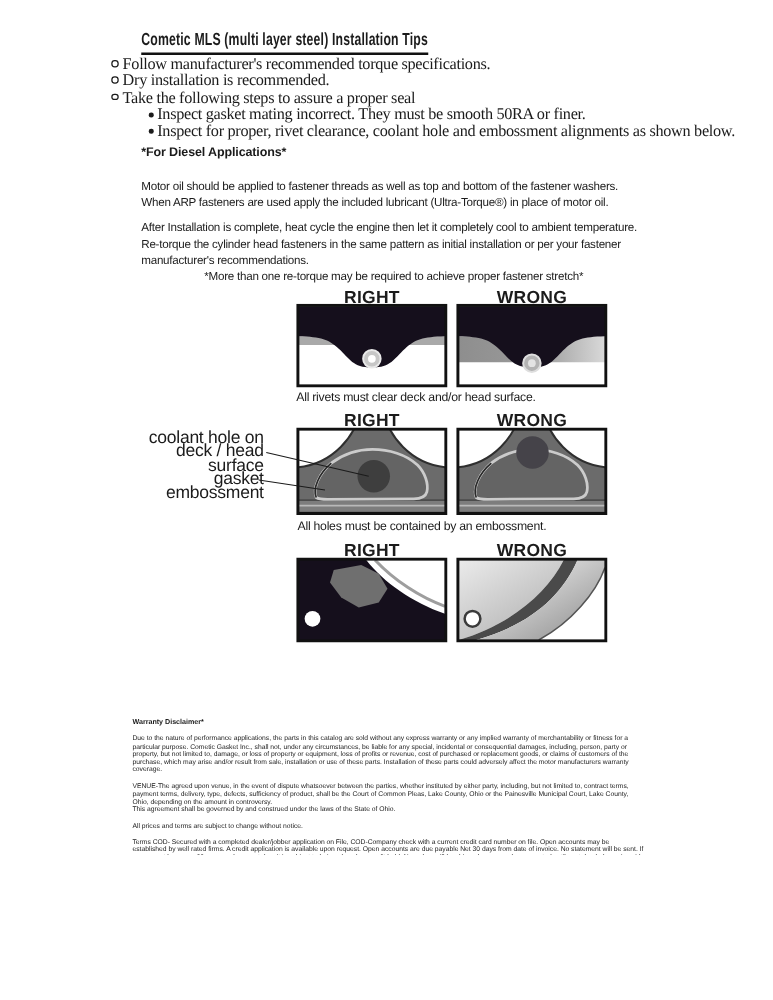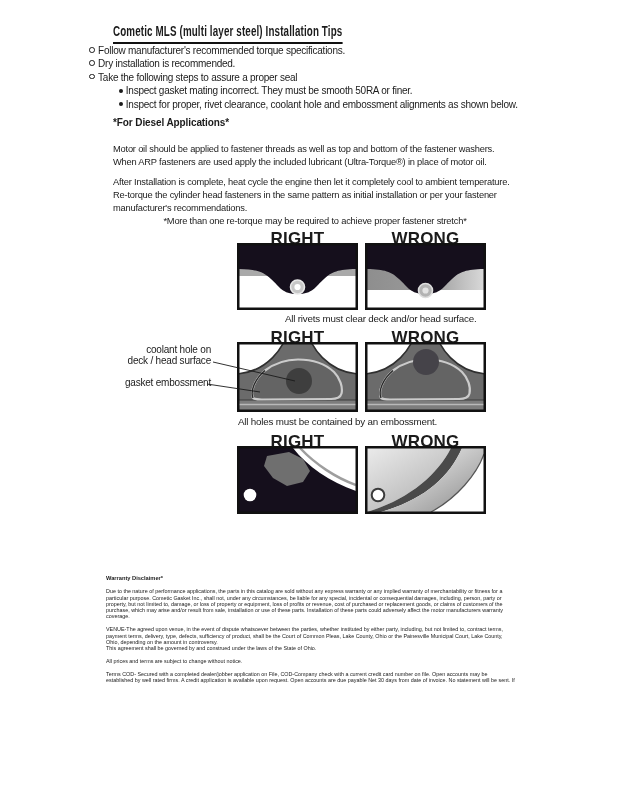--- a/index.html
+++ b/index.html
@@ -8,37 +8,37 @@
     font-family:"Liberation Sans", sans-serif; color:#1b1b1b; overflow:hidden;
   }
   
   .title {
     position:absolute; left:113px; top:23px; margin:0;
     font-size:14px; font-weight:bold; white-space:nowrap;
     display:inline-block; transform:scaleX(0.70); transform-origin:left top;
     border-bottom:2px solid #111; padding-bottom:3px; letter-spacing:0.2px;
   }
   
-  .tips { position:absolute; left:89px; top:44px; font-size:10px; letter-spacing:-0.25px; line-height:13.4px; }
+  .tips { position:absolute; left:89px; top:44px; font-size:13px; letter-spacing:-0.25px; line-height:13.4px;font-family:Liberation Serif, serif; }
   .tip { white-space:nowrap; }
   .tip.sub { padding-left:30px; }
   .o-mark { display:inline-block; width:3.6px; height:3.6px; border:1px solid #1b1b1b; border-radius:50%; margin-right:3.5px; vertical-align:1.5px; }
   .d-mark { display:inline-block; width:3.8px; height:3.8px; background:#1b1b1b; border-radius:50%; margin-right:3px; vertical-align:1.5px; }
   
   .diesel-h { position:absolute; left:113px; top:117px; margin:0; font-size:10px; font-weight:bold; letter-spacing:-0.1px; }
   .para { position:absolute; left:113px; width:404px; font-size:9.3px; letter-spacing:-0.2px; line-height:13.1px; }
   .para1 { top:134px; }
   .para2 { top:167px; }
   .note  { top:206px;text-align:center; }
   
-  .dlabel { position:absolute; width:121px; text-align:center; font-size:17px; font-weight:bold; letter-spacing:0.2px; }
+  .dlabel { position:absolute; width:121px; text-align:center; font-size:14px; font-weight:bold; letter-spacing:0.2px; }
   .dbox { position:absolute; width:121px; }
   .dbox svg { display:block; }
   .cap { position:absolute; font-size:9.8px; letter-spacing:-0.2px; line-height:12px; }
-  .callout { position:absolute; text-align:right; font-size:10px; letter-spacing:-0.2px; line-height:11.3px; }
+  .callout { position:absolute; text-align:right; font-size:14px; letter-spacing:-0.2px; line-height:11.3px; }
   .callout-lines { position:absolute; left:203px; top:355px; pointer-events:none; }
   
   .disclaimer { position:absolute; left:106px; top:575px; width:409px; font-size:5.4px; line-height:6.3px; letter-spacing:0; }
   .disclaimer .head { font-weight:bold; font-size:5.7px; margin:0 0 7px 0; }
   .disclaimer .blk { margin:0 0 6.5px 0; }
   .disclaimer .blk div { margin:0; }
   
   .footer { position:absolute; left:386px; top:761px; font-size:14.5px; letter-spacing:0.2px; color:#701a75; }
 </style>
 </head>
@@ -86,21 +86,21 @@
       </defs>
       <rect x="0" y="0" width="121" height="67" fill="#ffffff"></rect>
       <rect x="2" y="26" width="117" height="21" fill="url(#g1)"></rect>
       <rect x="2" y="47" width="117" height="18" fill="#ffffff"></rect>
       <path d="M2,2 H119 V26 C101,26.5 95,28.5 87,36 C78,44 76,51 60.5,51 C45,51 43,44 34,36 C26,28.5 20,26.5 2,26 Z" fill="#150f1c"></path>
       <circle cx="60.5" cy="47.5" r="7" fill="#b3b3b3" stroke="#dedede" stroke-width="1.6"></circle>
       <circle cx="60.5" cy="47.5" r="3.1" fill="#e3e3e3"></circle>
       <rect x="1.25" y="1.25" width="118.5" height="64.5" fill="none" stroke="#111" stroke-width="2.5"></rect>
     </svg>
   </div>
-  <div class="cap" style="left:237px; top:313px;margin-left:48px;">All rivets must clear deck and/or head surface.</div>
+  <div class="cap" style="left:237px; top:313px;">All rivets must clear deck and/or head surface.</div>
 
   <div class="dlabel" style="left:237px; top:328px;">RIGHT</div>
   <div class="dlabel" style="left:365px; top:328px;">WRONG</div>
 
   <div class="callout" style="left:103px; top:344px; width:108px;">
     <div>coolant hole on</div>
     <div>deck / head surface</div>
   </div>
   <div class="callout" style="left:103px; top:377px; width:108px;">gasket embossment</div>
 

